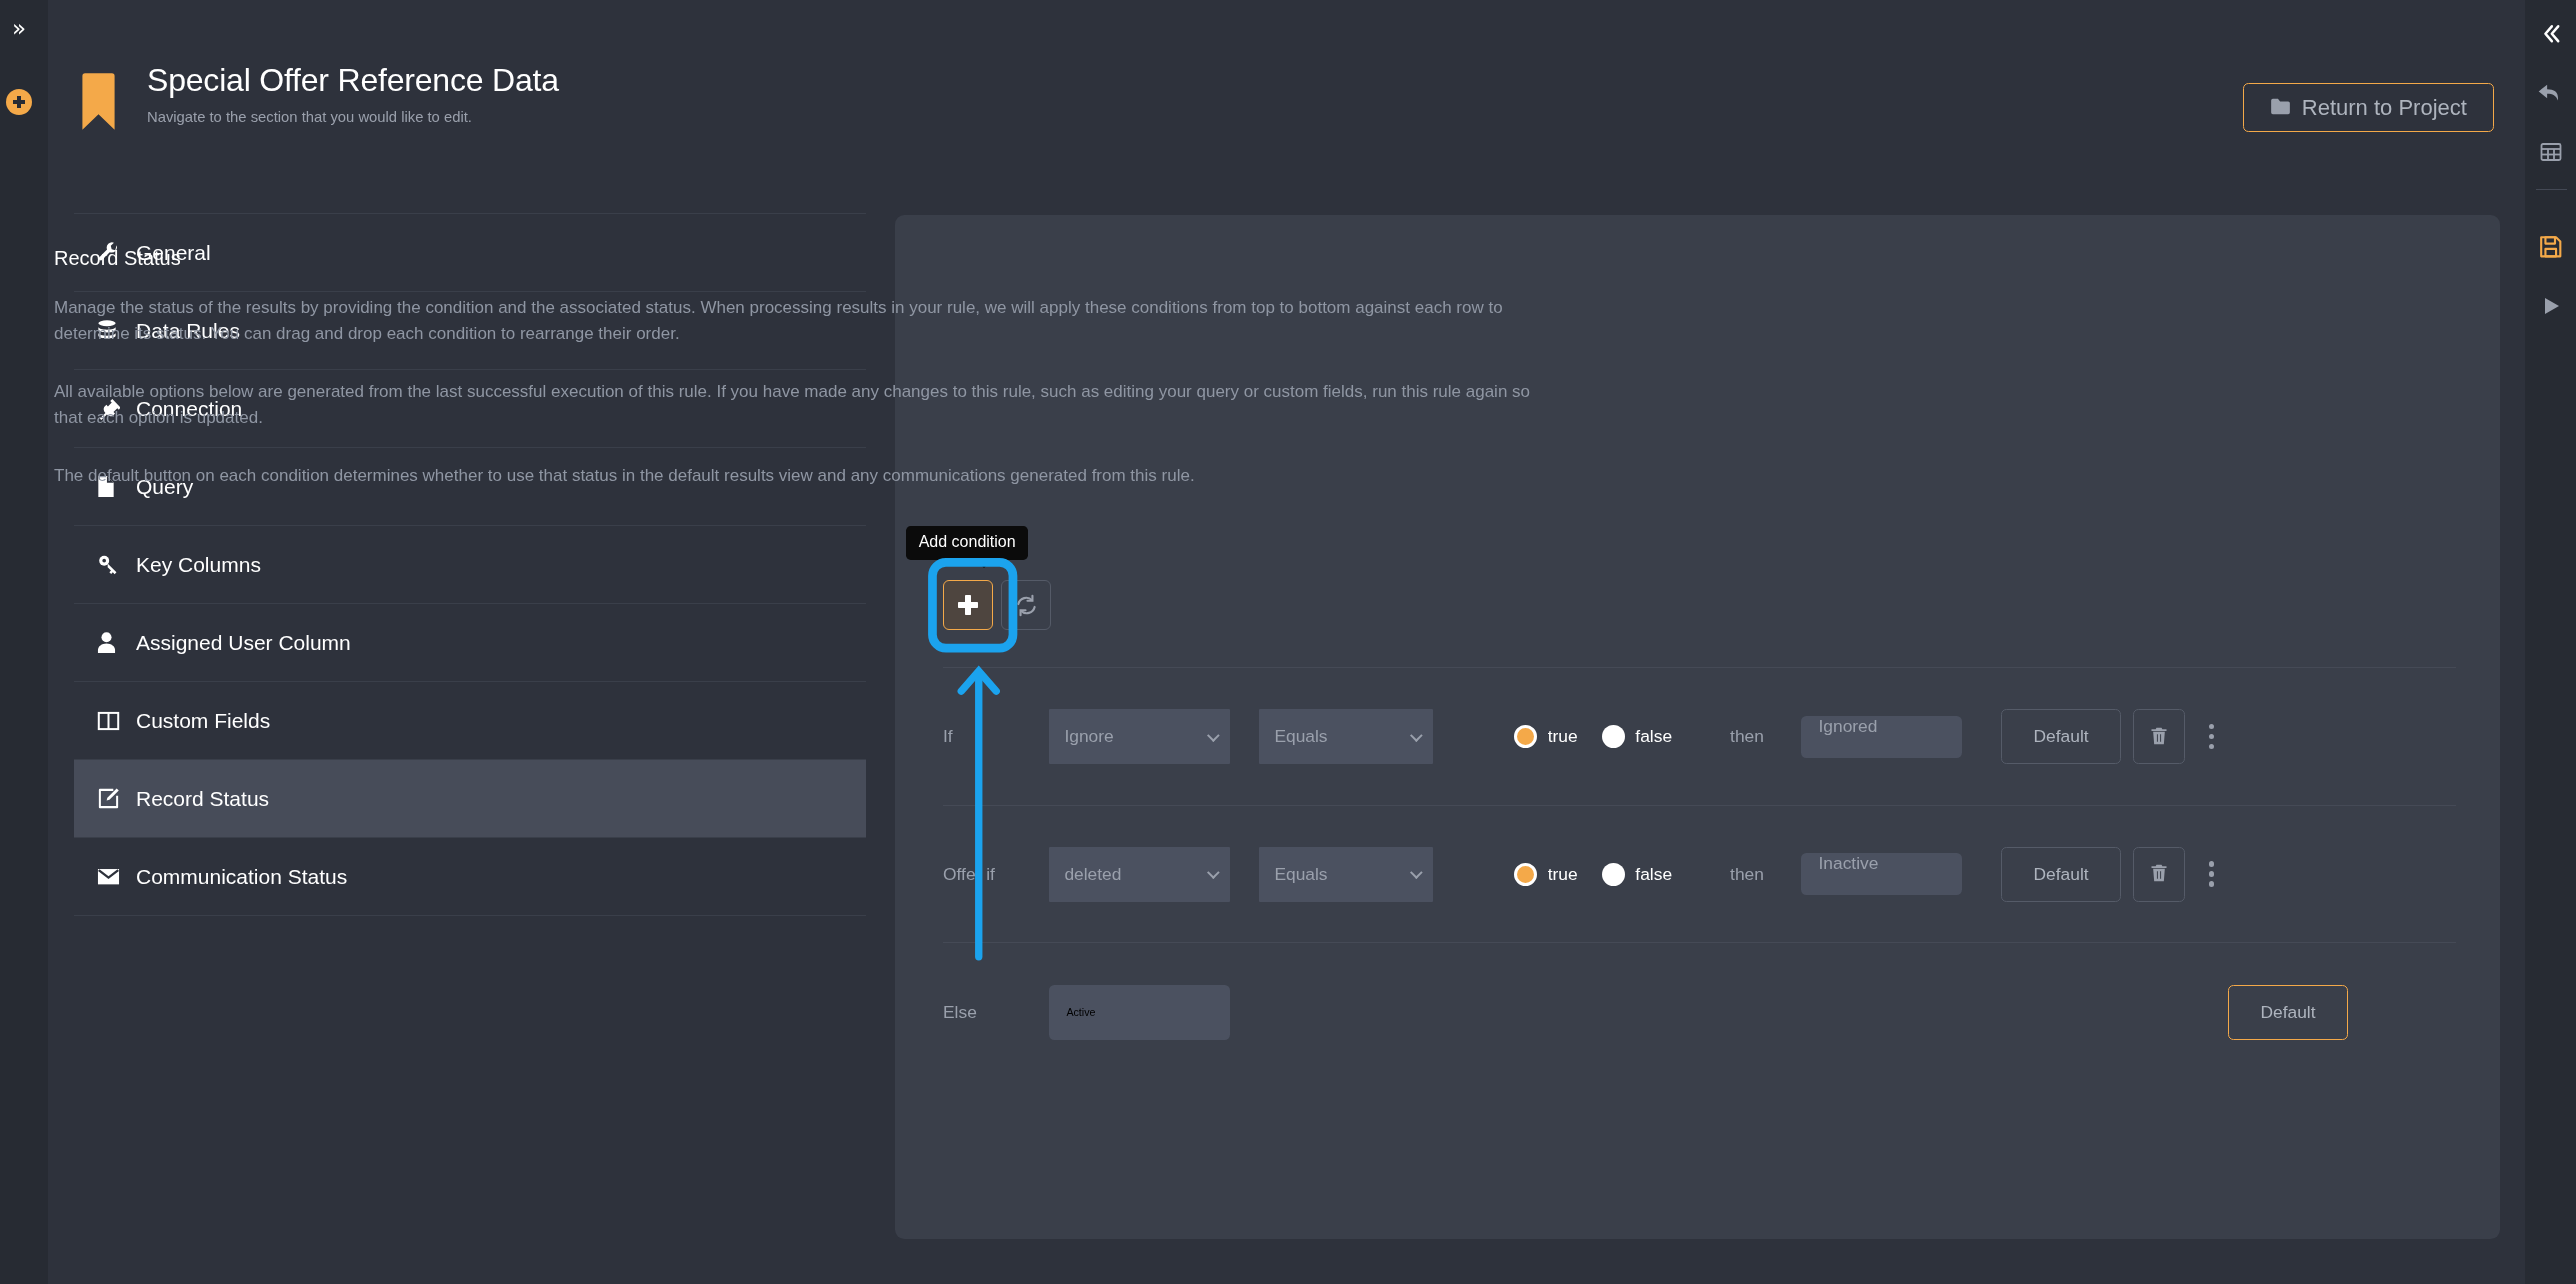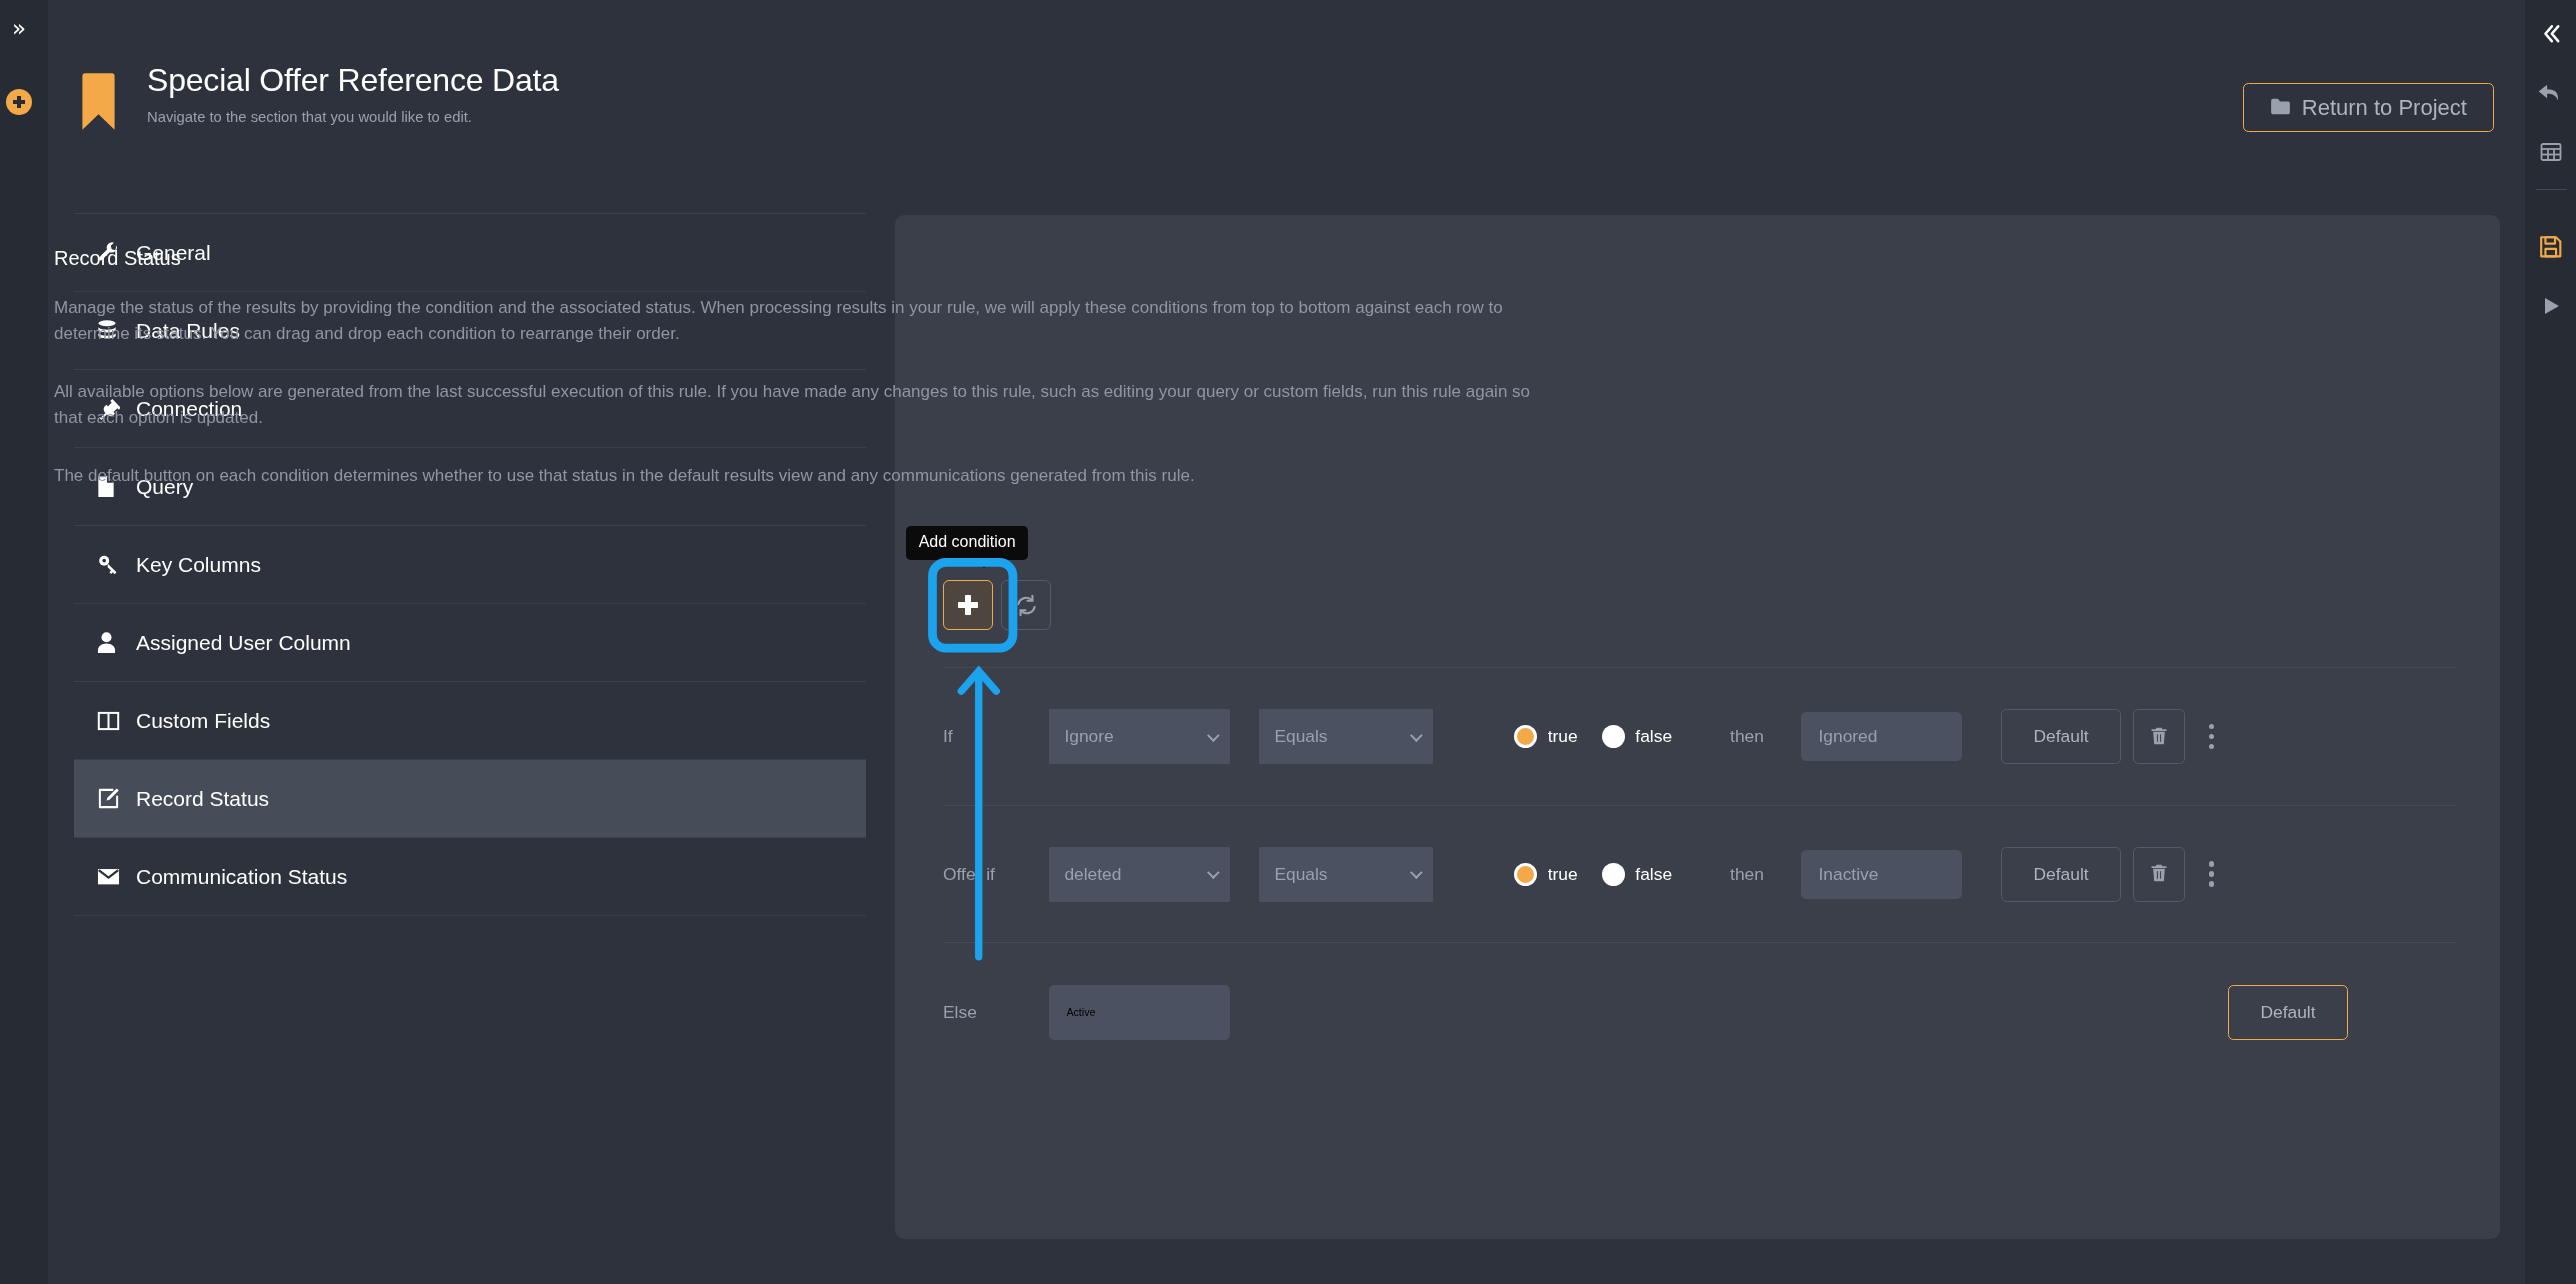--- a/index.html
+++ b/index.html
@@ -199,22 +199,22 @@
   .radio-txt {
     font-size: 17.4px; color: #ffffff; margin-left: 10.7px; white-space: nowrap;
   }
   .radio-gap { width: 24px; flex: 0 0 24px; }
 
   .lbl-then {
     font-size: 17.4px; color: #9aa0ac; margin-left: 58px;
     width: 71px; flex: 0 0 71px;
   }
   .sel-status {
-    width: 161px; height: 49px; border-radius: 5.4px;
-    background: #4b5160; display: flex; align-items: center;
+    width: 161px; height: 42px; border-radius: 5.4px;
+    background: #4b5160; display: flex; 
     padding-left: 17.4px; cursor: pointer;
   }
   .sel-status .sv { font-size: 17.4px; color: #9aa0ac; }
 
   .btn-default {
     width: 120px; height: 55px; border-radius: 5.4px;
     border: 1.3px solid #555b68; background: transparent;
     color: #aeb4be; font-size: 17.4px; margin-left: 39px;
     display: flex; align-items: center; justify-content: center;
     cursor: pointer; font-family: "Liberation Sans", sans-serif;

